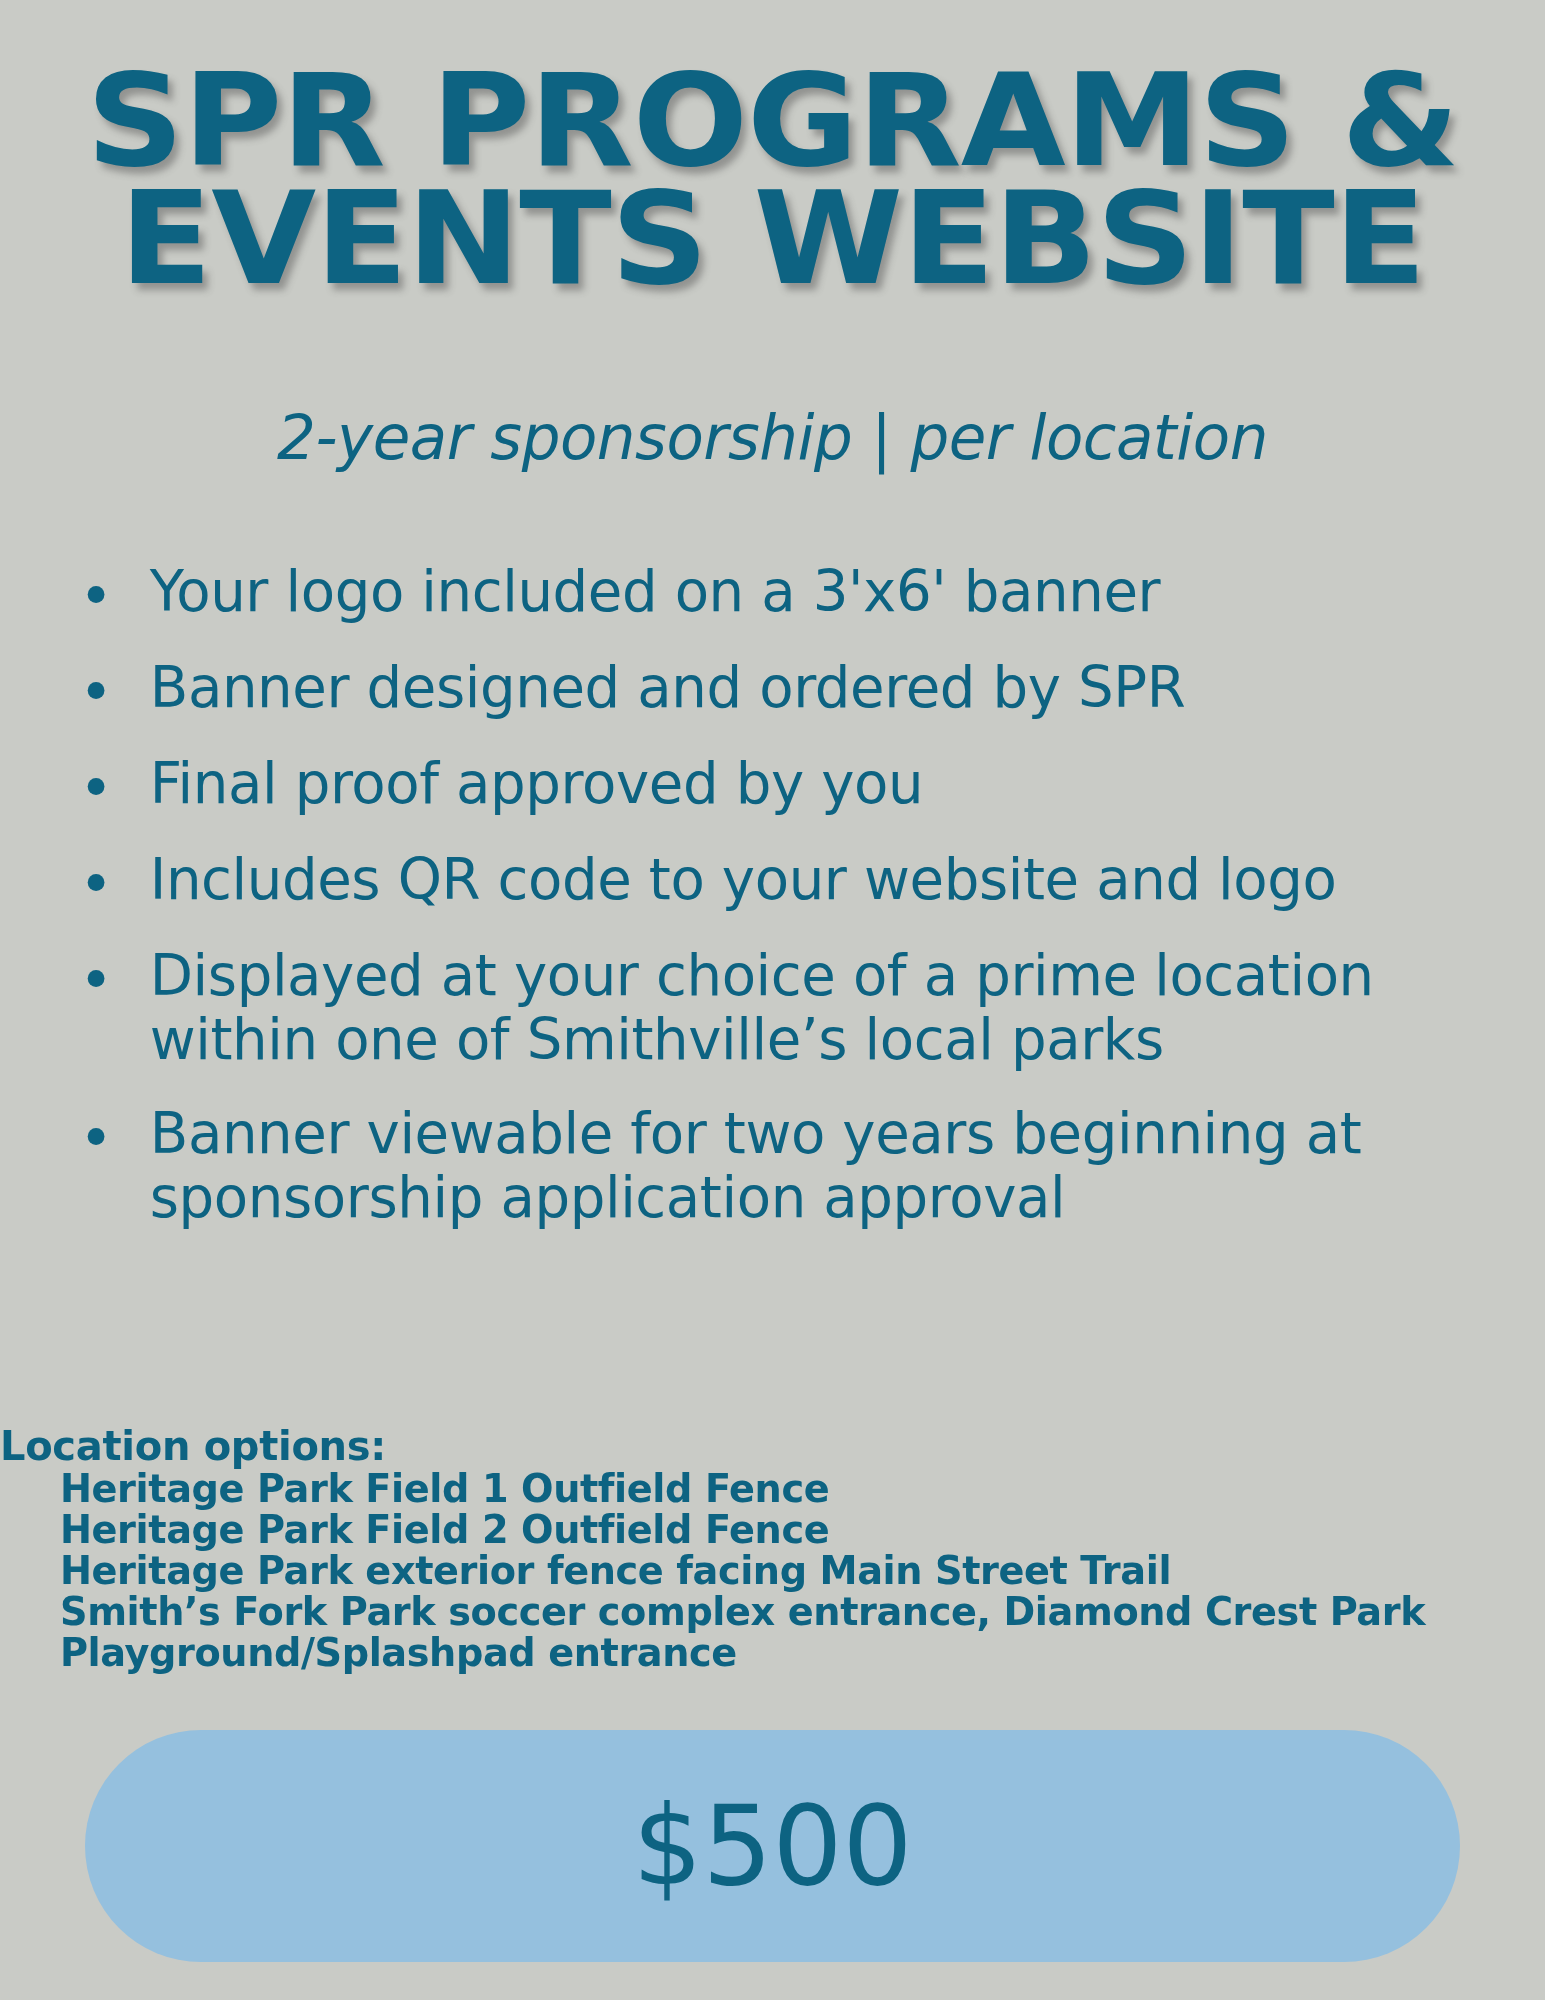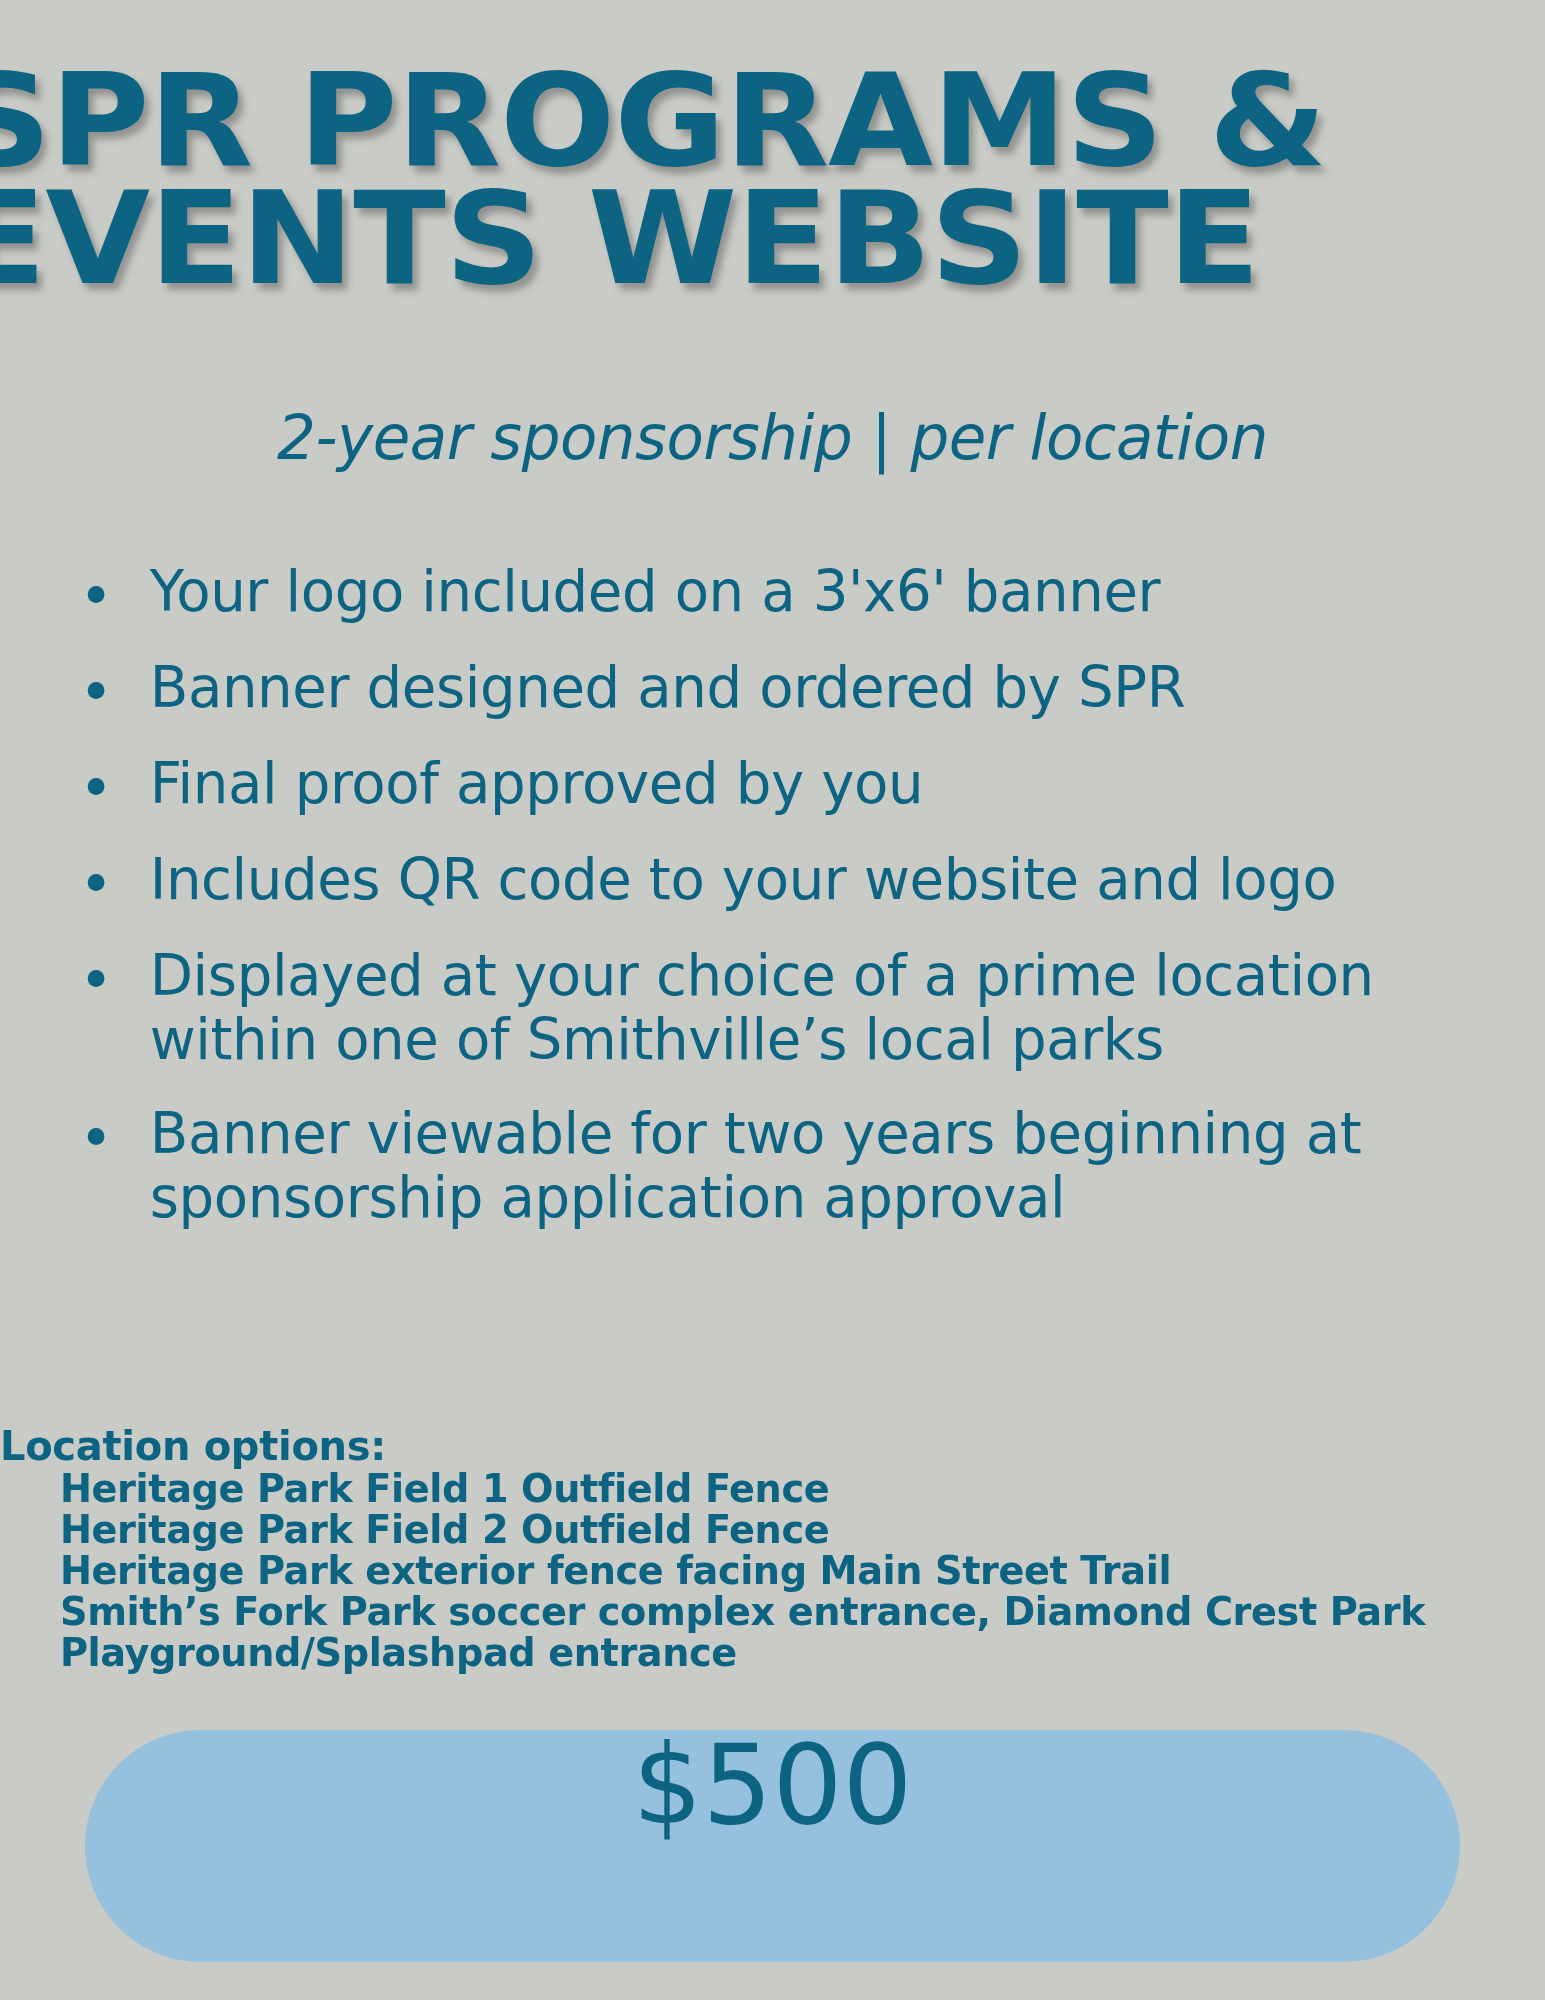--- a/index.html
+++ b/index.html
@@ -22,21 +22,21 @@
     background: #c9cbc6;
     box-sizing: border-box;
   }
 
   
   .title-block {
     position: absolute;
     top: 62px;
     left: 0;
     width: 1545px;
-    text-align: left;
+    text-align: center;
   }
   .title-line {
     font-family: "DejaVu Sans", sans-serif;
     font-weight: bold;
     font-size: 128px;
     line-height: 118px;
     letter-spacing: -1px;
     color: #0d6382;
     text-transform: uppercase;
     text-shadow: 5px 7px 7px rgba(80,80,80,0.45);
@@ -133,20 +133,21 @@
   
   .price-pill {
     position: absolute;
     left: 85px;
     top: 1730px;
     width: 1375px;
     height: 232px;
     background: #95c0de;
     border-radius: 116px;
     display: flex;
+    align-items: center;
     justify-content: center;
   }
   .price-text {
     font-family: "DejaVu Sans", sans-serif;
     font-size: 110px;
     line-height: 110px;
     color: #0d6382;
     letter-spacing: 0px;
   }
 </style>

